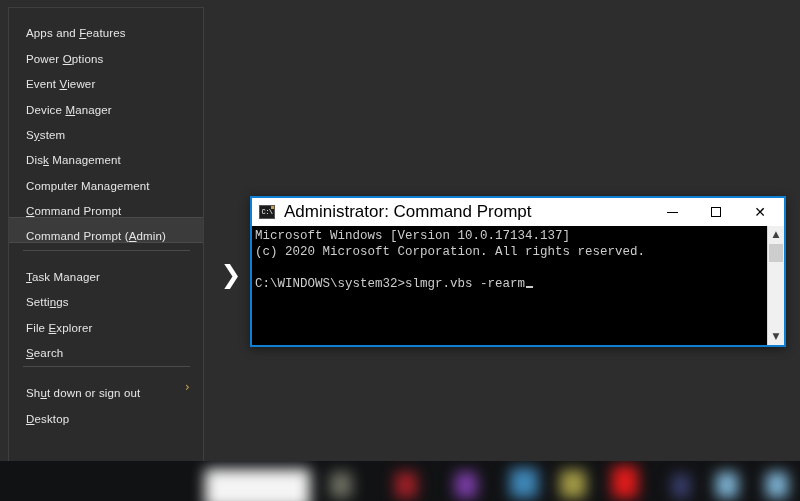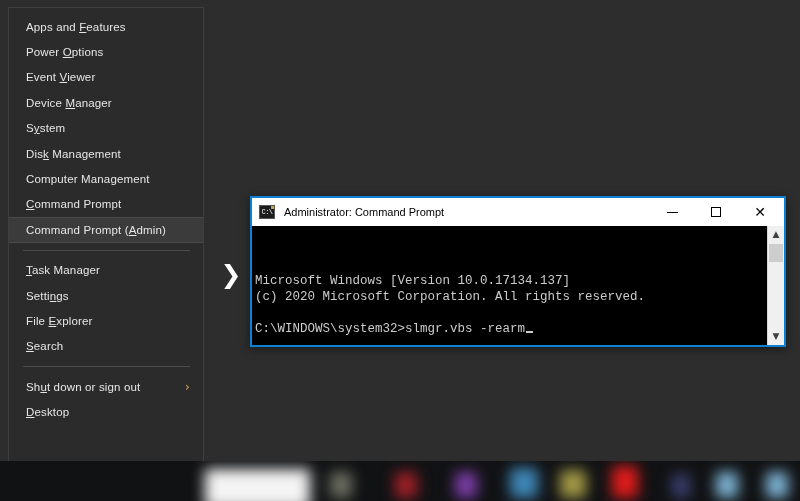--- a/index.html
+++ b/index.html
@@ -33,21 +33,21 @@
     background: #2b2b2b;
     border: 1px solid #3f3f3f;
     border-bottom: none;
     box-sizing: border-box;
     padding-top: 6px;
   }
   .menu-item {
     position: relative;
     height: 25.4px;
     display: flex;
-    align-items: center;
+    align-items: flex-end;
     padding-left: 17px;
     padding-right: 10px;
     color: #e6e6e6;
     font-size: 11.5px;
     letter-spacing: .15px;
     box-sizing: border-box;
     cursor: default;
   }
   .menu-item.selected {
     background: #3b3b3b;
@@ -124,21 +124,21 @@
   }
   #cmd-icon::after{
     content:"";
     position:absolute;
     right:-1px; top:-2px;
     width:4px; height:5px;
     background:#c8a24a;
   }
   #title-text {
     margin-left: 9px;
-    font-size: 11px;
+    font-size: 17px;
     color: #000000;
   }
   .wbtn {
     position: absolute;
     top: 0;
     height: 28px;
     width: 40px;
     display: flex;
     align-items: center;
     justify-content: center;
@@ -161,21 +161,20 @@
   #console-text {
     position: absolute;
     left: 3px;
     top: 2px;
     right: 20px;
     color: #cccccc;
     font-family: "Liberation Mono", "DejaVu Sans Mono", monospace;
     font-size: 12.5px;
     line-height: 16px;
     white-space: pre;
-    margin-top: 45px;
   }
   .caret {
     display: inline-block;
     width: 7px;
     height: 2px;
     background: #cccccc;
     vertical-align: -1px;
     margin-left: 1px;
   }
 

